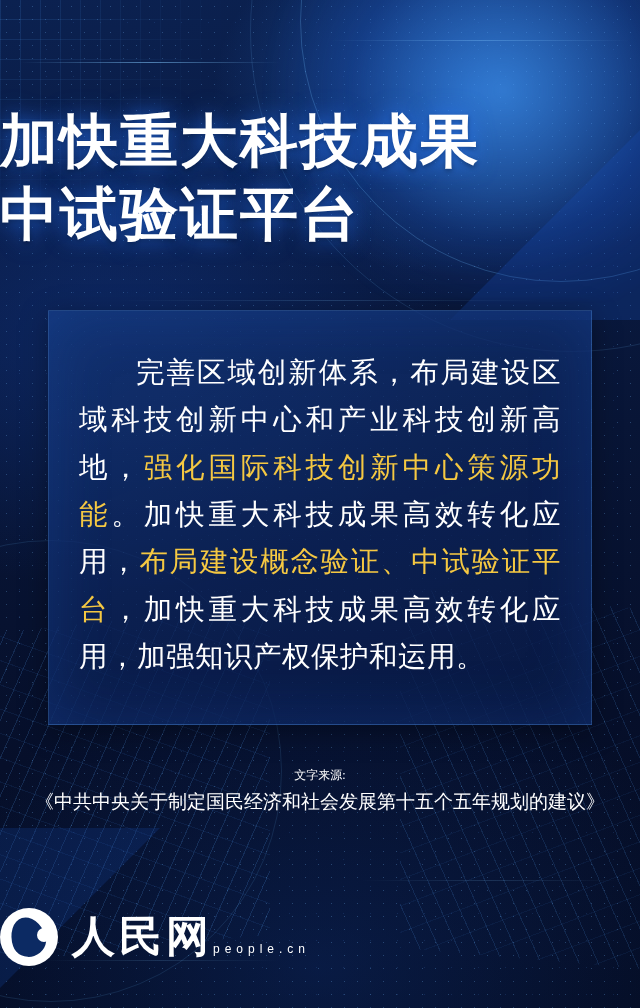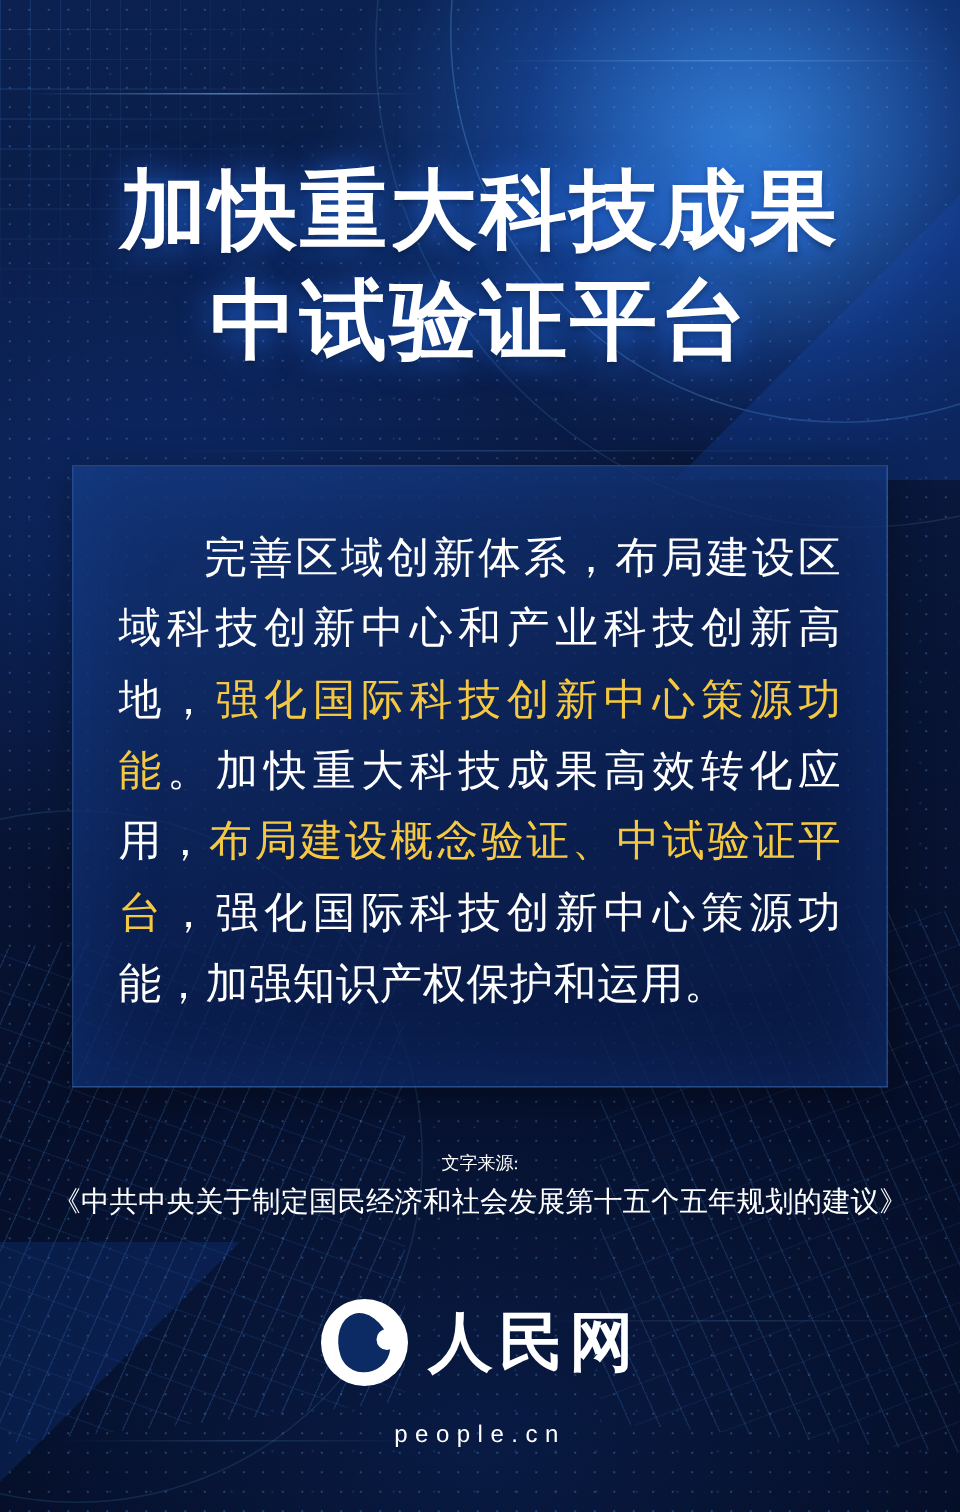--- a/index.html
+++ b/index.html
@@ -108,21 +108,21 @@
     left: -20px; bottom: 0;
     border-width: 180px 180px 0 0;
     border-color: rgba(20,66,160,0.25) transparent transparent transparent;
   }
 
   
   .headline {
     position: relative;
     margin: 0;
     padding-top: 104px;
-    text-align: center;
+    text-align: left;
     color: #ffffff;
     font-size: 58px;
     line-height: 1.26;
     font-weight: bold;
     letter-spacing: 2px;
     text-shadow: 0 0 22px rgba(40,120,255,0.75), 0 2px 5px rgba(0,0,0,0.45);
   }
   .headline .ln { display: block; }
 
   
@@ -157,21 +157,20 @@
   .source-label { display: block; font-size: 12px; }
   .source-title { display: block; font-size: 19px; }
 
   
   .logo {
     position: absolute;
     left: 0;
     right: 0;
     bottom: 42px;
     display: flex;
-    flex-direction: column;
     align-items: center;
   }
   .logo-row {
     display: flex;
     align-items: center;
     justify-content: center;
   }
   .logo-mark {
     width: 58px;
     height: 58px;
@@ -204,21 +203,21 @@
   }
   .logo-cn {
     color: #ffffff;
     font-size: 43px;
     font-weight: bold;
     letter-spacing: 4px;
   }
   .logo-en {
     margin-top: 24px;
     color: #ffffff;
-    font-size: 16px;
+    font-size: 12px;
     letter-spacing: 5px;
   }
 </style>
 </head>
 <body>
 
 <div class="poster">
 
   <div class="bg-dots"></div>
   <div class="bg-glow-top"></div>
@@ -235,21 +234,21 @@
   <div class="bg-streak s3"></div>
   <div class="bg-streak s4"></div>
   <div class="bg-streak s5"></div>
 
   <h1 class="headline">
     <span class="ln">加快重大科技成果</span>
     <span class="ln">中试验证平台</span>
   </h1>
 
   <div class="card">
-    <p class="card-text"><span>完善区域创新体系，布局建设区域科技创新中心和产业科技创新高地，</span><span class="hl">强化国际科技创新中心策源功能</span><span>。加快重大科技成果高效转化应用，</span><span class="hl">布局建设概念验证、中试验证平台</span><span>，强化国际科技创新中心策源功能，加强知识产权保护和运用。</span></p>
+    <p class="card-text"><span>完善区域创新体系，布局建设区域科技创新中心和产业科技创新高地，</span><span class="hl">强化国际科技创新中心策源功能</span><span>。加快重大科技成果高效转化应用，</span><span class="hl">布局建设概念验证、中试验证平台</span><span>，加快重大科技成果高效转化应用，加强知识产权保护和运用。</span></p>
   </div>
 
   <div class="source">
     <span class="source-label">文字来源:</span>
     <span class="source-title">《中共中央关于制定国民经济和社会发展第十五个五年规划的建议》</span>
   </div>
 
   <div class="logo">
     <div class="logo-row">
       <div class="logo-mark"></div>

